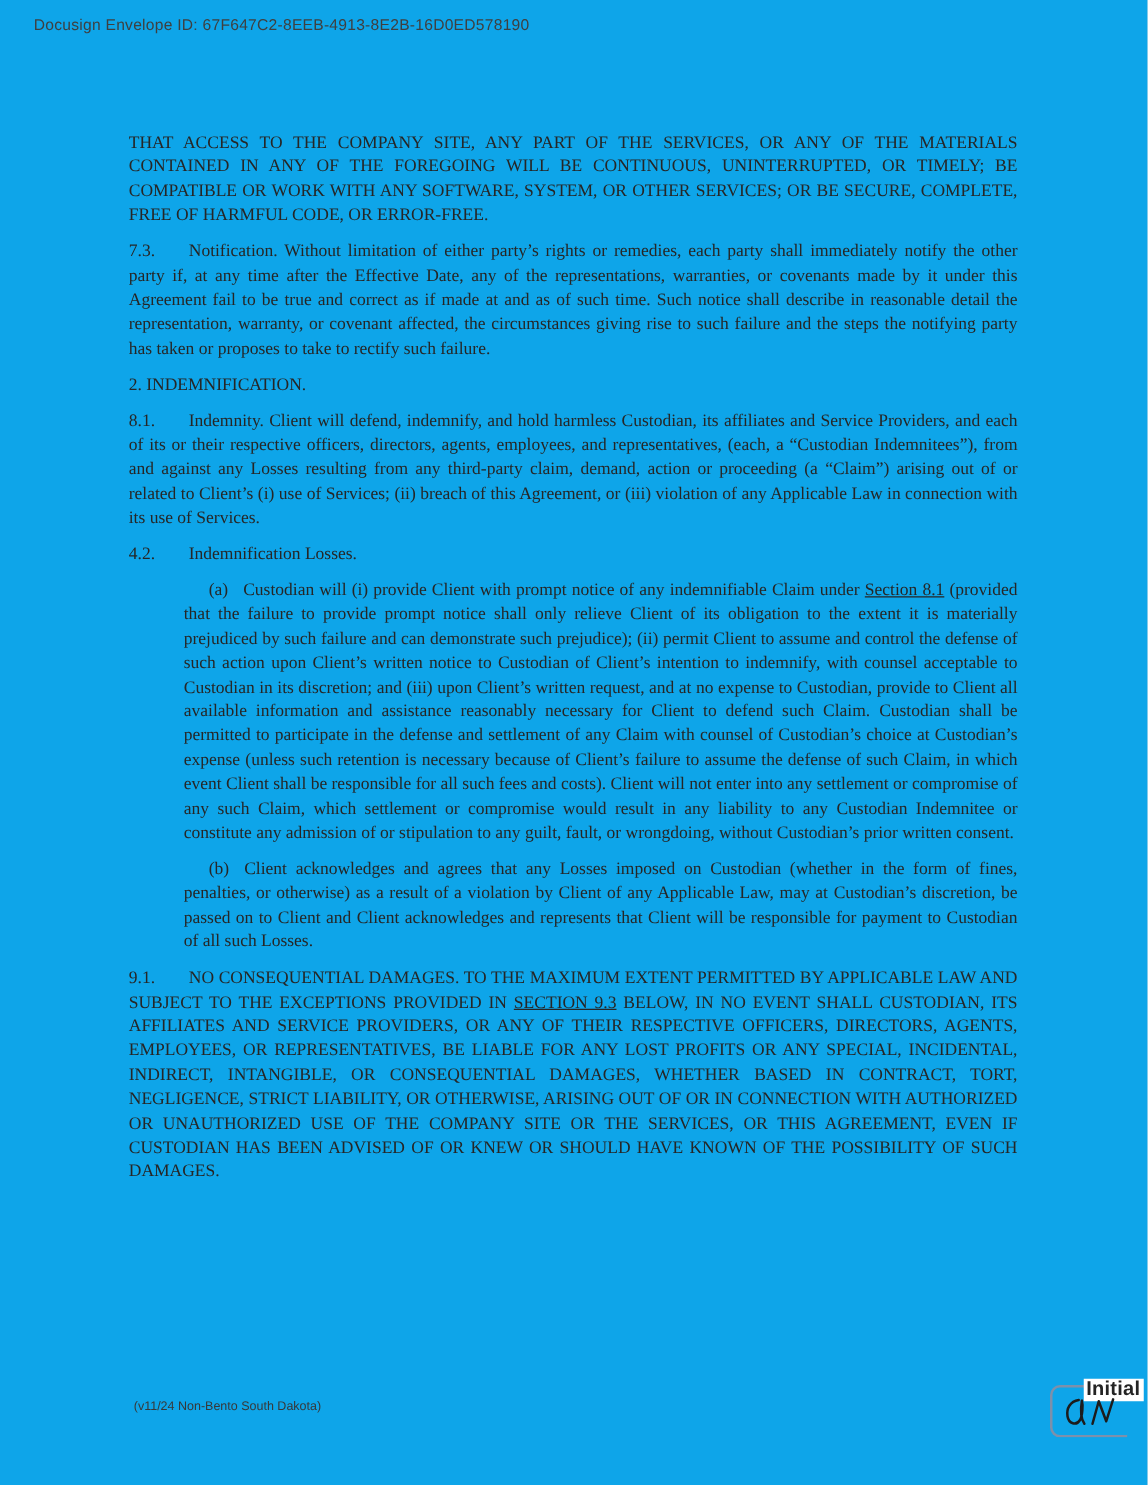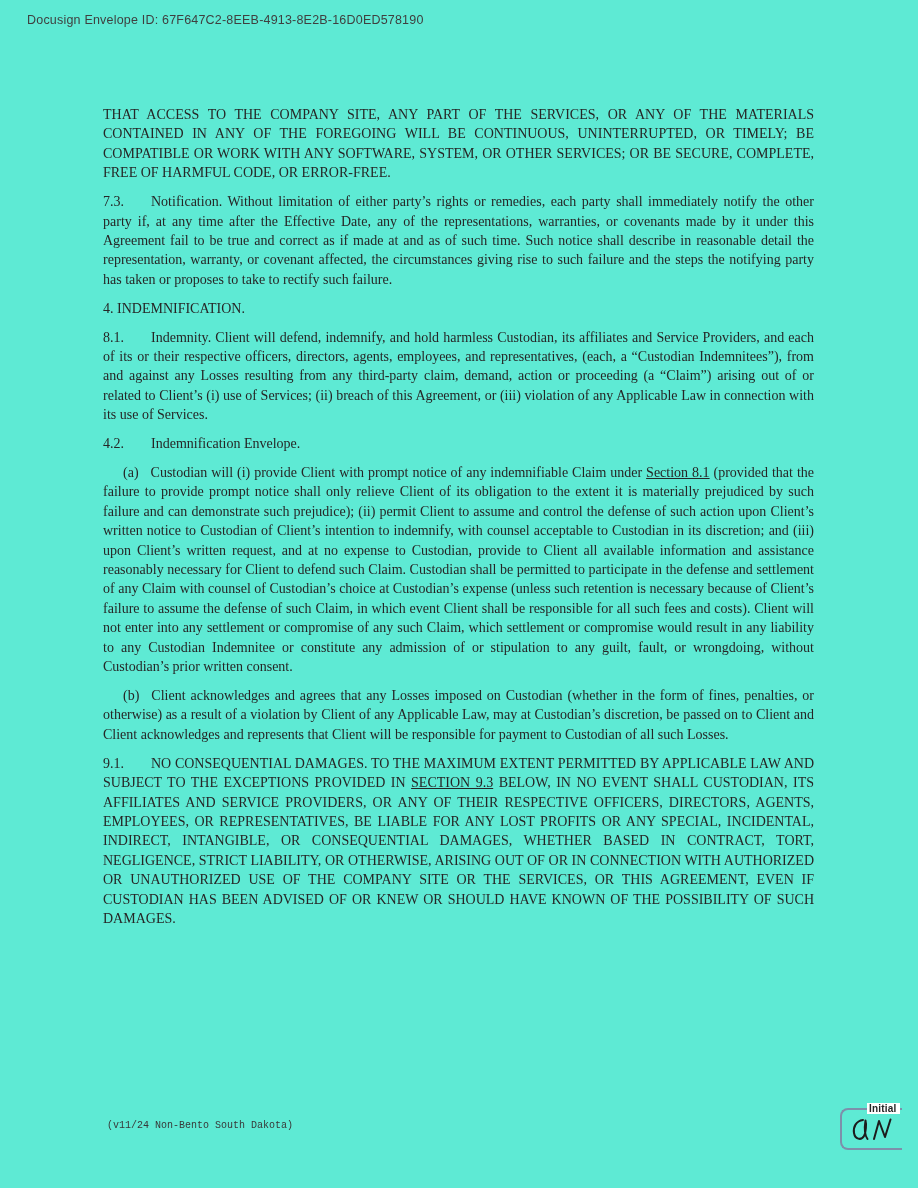--- a/index.html
+++ b/index.html
@@ -1,83 +1,83 @@
 <!DOCTYPE html>
 <html><head>
 <meta charset="utf-8">
 <style>
   html,body{margin:0;padding:0;background:#e8e8e8;}
   .page{
     position:relative;
     width:918px;height:1188px;
-    background:#5eead4;
+    background:#0ea5e9;
     overflow:hidden;
     font-family:"Liberation Serif", serif;
   }
   .docusign-header{
     position:absolute;left:27px;top:13px;
     font-family:"Liberation Sans", sans-serif;
     font-size:12.5px;color:#3f3f3f;letter-spacing:.2px;
   }
   .doc-body{
     position:absolute;left:103px;top:105px;width:711px;
     color:#262626;
   }
   p.para{
     margin:0 0 9.5px 0;
     font-size:14px;
     line-height:19.4px;
     text-align:justify;
     color:#262626;
   }
-  p.para.indent{text-indent:20px;}
+  p.para.indent{text-indent:20px;margin-left:44px;}
   .b{font-weight:normal;}
   .u{text-decoration:underline;}
   .tab{display:inline-block;}
   .tab-lg{width:27px;}
   .tab-sm{width:12px;}
   .footer-note{
     position:absolute;left:107px;top:1120px;
-    font-family:Liberation Mono, monospace;
+    font-family:Liberation Sans, sans-serif;
     font-size:10px;color:#383838;
   }
   .initial-tab{
     position:absolute;left:840px;top:1106px;width:78px;height:50px;
     cursor:pointer;
   }
   .initial-bracket{
     position:absolute;left:0;top:2px;width:62px;height:42px;
     border-top:2px solid #7d90ab;
     border-left:2px solid #7d90ab;
     border-bottom:2px solid #7d90ab;
     border-radius:8px 0 0 8px;
     box-sizing:border-box;
   }
   .initial-label{
     position:absolute;left:27px;top:-3px;
     background:#ffffff;padding:0 3px 0 2px;
     font-family:"Liberation Sans", sans-serif;
-    font-size:10px;font-weight:bold;color:#242424;
+    font-size:16px;font-weight:bold;color:#242424;
     letter-spacing:.2px;
   }
   .initials-svg{position:absolute;left:9px;top:9px;}
 </style>
 </head>
 <body>
 
 <div class="page">
 
   <div class="docusign-header">Docusign Envelope ID: 67F647C2-8EEB-4913-8E2B-16D0ED578190</div>
 
   <div class="doc-body">
       <p class="para"><span>THAT ACCESS TO THE COMPANY SITE, ANY PART OF THE SERVICES, OR ANY OF THE MATERIALS CONTAINED IN ANY OF THE FOREGOING WILL BE CONTINUOUS, UNINTERRUPTED, OR TIMELY; BE COMPATIBLE OR WORK WITH ANY SOFTWARE, SYSTEM, OR OTHER SERVICES; OR BE SECURE, COMPLETE, FREE OF HARMFUL CODE, OR ERROR-FREE.</span></p>
       <p class="para"><span class="b">7.3.</span><span class="tab tab-lg"></span><span class="b">Notification</span><span>. Without limitation of either party’s rights or remedies, each party shall immediately notify the other party if, at any time after the Effective Date, any of the representations, warranties, or covenants made by it under this Agreement fail to be true and correct as if made at and as of such time. Such notice shall describe in reasonable detail the representation, warranty, or covenant affected, the circumstances giving rise to such failure and the steps the notifying party has taken or proposes to take to rectify such failure.</span></p>
-      <p class="para"><span class="b">4. INDEMNIFICATION</span><span>.</span></p>
+      <p class="para"><span class="b">2. INDEMNIFICATION</span><span>.</span></p>
       <p class="para"><span class="b">8.1.</span><span class="tab tab-lg"></span><span class="b">Indemnity</span><span>. Client will defend, indemnify, and hold harmless Custodian, its affiliates and Service Providers, and each of its or their respective officers, directors, agents, employees, and representatives, (each, a “</span><span class="b">Custodian Indemnitees</span><span>”), from and against any Losses resulting from any third-party claim, demand, action or proceeding (a “</span><span class="b">Claim</span><span>”) arising out of or related to Client’s (i) use of Services; (ii) breach of this Agreement, or (iii) violation of any Applicable Law in connection with its use of Services.</span></p>
-      <p class="para"><span class="b">4.2.</span><span class="tab tab-lg"></span><span class="b">Indemnification Envelope</span><span>.</span></p>
+      <p class="para"><span class="b">4.2.</span><span class="tab tab-lg"></span><span class="b">Indemnification Losses</span><span>.</span></p>
       <p class="para indent"><span>(a)</span><span class="tab tab-sm"></span><span>Custodian will (i) provide Client with prompt notice of any indemnifiable Claim under </span><span class="u">Section 8.1</span><span> (provided that the failure to provide prompt notice shall only relieve Client of its obligation to the extent it is materially prejudiced by such failure and can demonstrate such prejudice); (ii) permit Client to assume and control the defense of such action upon Client’s written notice to Custodian of Client’s intention to indemnify, with counsel acceptable to Custodian in its discretion; and (iii) upon Client’s written request, and at no expense to Custodian, provide to Client all available information and assistance reasonably necessary for Client to defend such Claim.  Custodian shall be permitted to participate in the defense and settlement of any Claim with counsel of Custodian’s choice at Custodian’s expense (unless such retention is necessary because of Client’s failure to assume the defense of such Claim, in which event Client shall be responsible for all such fees and costs).  Client will not enter into any settlement or compromise of any such Claim, which settlement or compromise would result in any liability to any Custodian Indemnitee or constitute any admission of or stipulation to any guilt, fault, or wrongdoing, without Custodian’s prior written consent.</span></p>
       <p class="para indent"><span>(b)</span><span class="tab tab-sm"></span><span>Client acknowledges and agrees that any Losses imposed on Custodian (whether in the form of fines, penalties, or otherwise) as a result of a violation by Client of any Applicable Law, may at Custodian’s discretion, be passed on to Client and Client acknowledges and represents that Client will be responsible for payment to Custodian of all such Losses.</span></p>
       <p class="para"><span class="b">9.1.</span><span class="tab tab-lg"></span><span class="b">NO CONSEQUENTIAL DAMAGES</span><span>. TO THE MAXIMUM EXTENT PERMITTED BY APPLICABLE LAW AND SUBJECT TO THE EXCEPTIONS PROVIDED IN </span><span class="u">SECTION 9.3</span><span> BELOW, IN NO EVENT SHALL CUSTODIAN, ITS AFFILIATES AND SERVICE PROVIDERS, OR ANY OF THEIR RESPECTIVE OFFICERS, DIRECTORS, AGENTS, EMPLOYEES, OR REPRESENTATIVES, BE LIABLE FOR ANY LOST PROFITS OR ANY SPECIAL, INCIDENTAL, INDIRECT, INTANGIBLE, OR CONSEQUENTIAL DAMAGES, WHETHER BASED IN CONTRACT, TORT, NEGLIGENCE, STRICT LIABILITY, OR OTHERWISE, ARISING OUT OF OR IN CONNECTION WITH AUTHORIZED OR UNAUTHORIZED USE OF THE COMPANY SITE OR THE SERVICES, OR THIS AGREEMENT, EVEN IF CUSTODIAN HAS BEEN ADVISED OF OR KNEW OR SHOULD HAVE KNOWN OF THE POSSIBILITY OF SUCH DAMAGES.</span></p>
     </div>
 
   <div class="footer-note">(v11/24  Non-Bento South Dakota)</div>
 
   <div class="initial-tab">
     <div class="initial-bracket"></div>
     <div class="initial-label">Initial</div>

